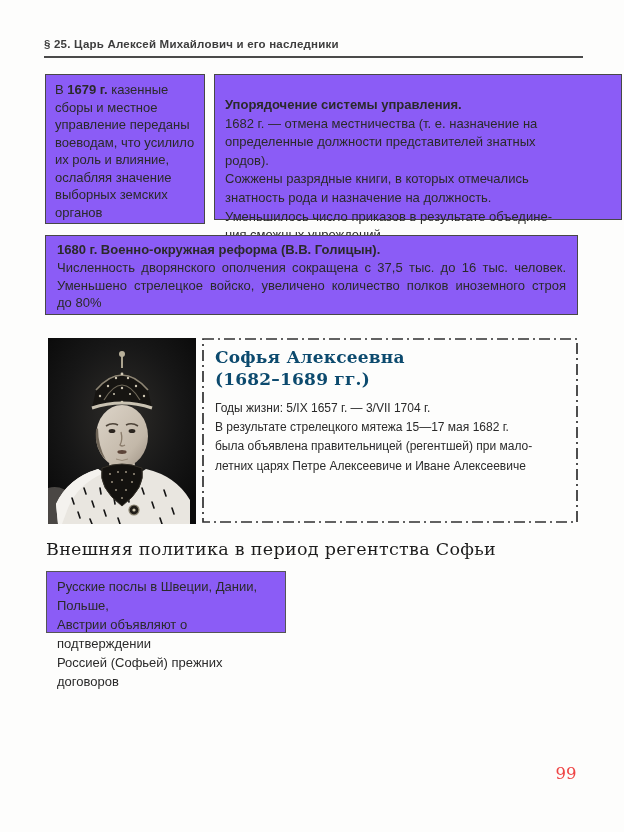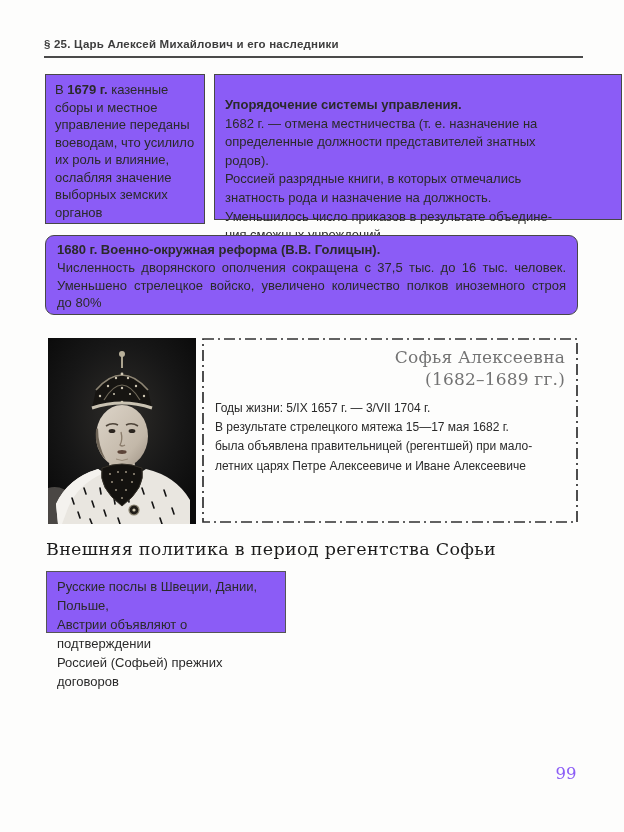--- a/index.html
+++ b/index.html
@@ -24,49 +24,48 @@
   .box{
     position:absolute;
     border:1.6px solid #474747;
     background:#8b5cf6;
     font-size:13px;
     line-height:17.5px;
     box-sizing:border-box;
   }
   .box-left{left:45px;top:74px;width:160px;height:150px;padding:6px 9px;}
   .box-right{left:214px;top:74px;width:408px;height:146px;padding:21px 10px;line-height:18.6px;}
-  .box-mid{left:45px;top:235px;width:533px;height:80px;padding:5px 11px;line-height:17.8px;border-radius:9px;}
+  .box-mid{left:45px;top:235px;width:533px;height:80px;padding:5px 11px;line-height:17.8px;}
   .bold{font-weight:bold;}
   .jline{text-align:justify;text-align-last:justify;}
   .portrait-wrap{
     position:absolute;left:48px;top:338px;width:148px;height:186px;
   }
   .dash-box{
     position:absolute;left:202px;top:338px;width:376px;height:185px;
     box-sizing:border-box;padding:8px 13px;
   }
   .dash-border{position:absolute;left:0;top:0;}
   .sophia-title{
     font-family:"DejaVu Serif","Liberation Serif",serif;
-    font-weight:normal;font-size:17px;line-height:22px;color:#737373;
+    font-weight:bold;font-size:17px;line-height:22px;color:#0c4a6e;
     letter-spacing:.2px;
-    text-align:right;
   }
   .sophia-body{margin-top:9px;font-size:12px;line-height:19.2px;}
   .fp-heading{
     position:absolute;left:46px;top:539px;width:530px;
     font-family:"DejaVu Serif","Liberation Serif",serif;
     font-weight:normal;font-size:17.5px;color:#1c1c1c;
     letter-spacing:.3px;
   }
   .fp-box{left:46px;top:571px;width:240px;height:62px;padding:5px 10px;line-height:19px;border-width:1.4px;border-color:#555;}
   .page-num{
     position:absolute;left:546px;top:764px;width:40px;
     font-family:"DejaVu Serif","Liberation Serif",serif;
-    font-size:16.5px;color:#8b5cf6;text-align:center;
+    font-size:16.5px;color:#ef4444;text-align:center;
   }
 </style>
 </head>
 <body>
 
 <div class="page">
 
   <div class="hdr">§ 25. Царь Алексей Михайлович и его наследники</div>
   <div class="hdr-line"></div>
 
@@ -79,21 +78,21 @@
     <div>ослабляя значение</div>
     <div>выборных земских</div>
     <div>органов</div>
   </div>
 
   <div class="box box-right">
     <div class="bold">Упорядочение системы управления.</div>
     <div>1682 г. — отмена местничества (т. е. назначение на</div>
     <div>определенные должности представителей знатных</div>
     <div>родов).</div>
-    <div>Россией разрядные книги, в которых отмечались</div>
+    <div>Сожжены разрядные книги, в которых отмечались</div>
     <div>знатность рода и назначение на должность.</div>
     <div>Уменьшилось число приказов в результате объедине-</div>
     <div>ния смежных учреждений</div>
   </div>
 
   <div class="box box-mid">
     <div class="bold">1680 г. Военно-окружная реформа (В.В. Голицын).</div>
     <div class="jline">Численность дворянского ополчения сокращена с 37,5 тыс. до 16 тыс. человек.</div>
     <div class="jline">Уменьшено стрелецкое войско, увеличено количество полков иноземного строя</div>
     <div>до 80%</div>

